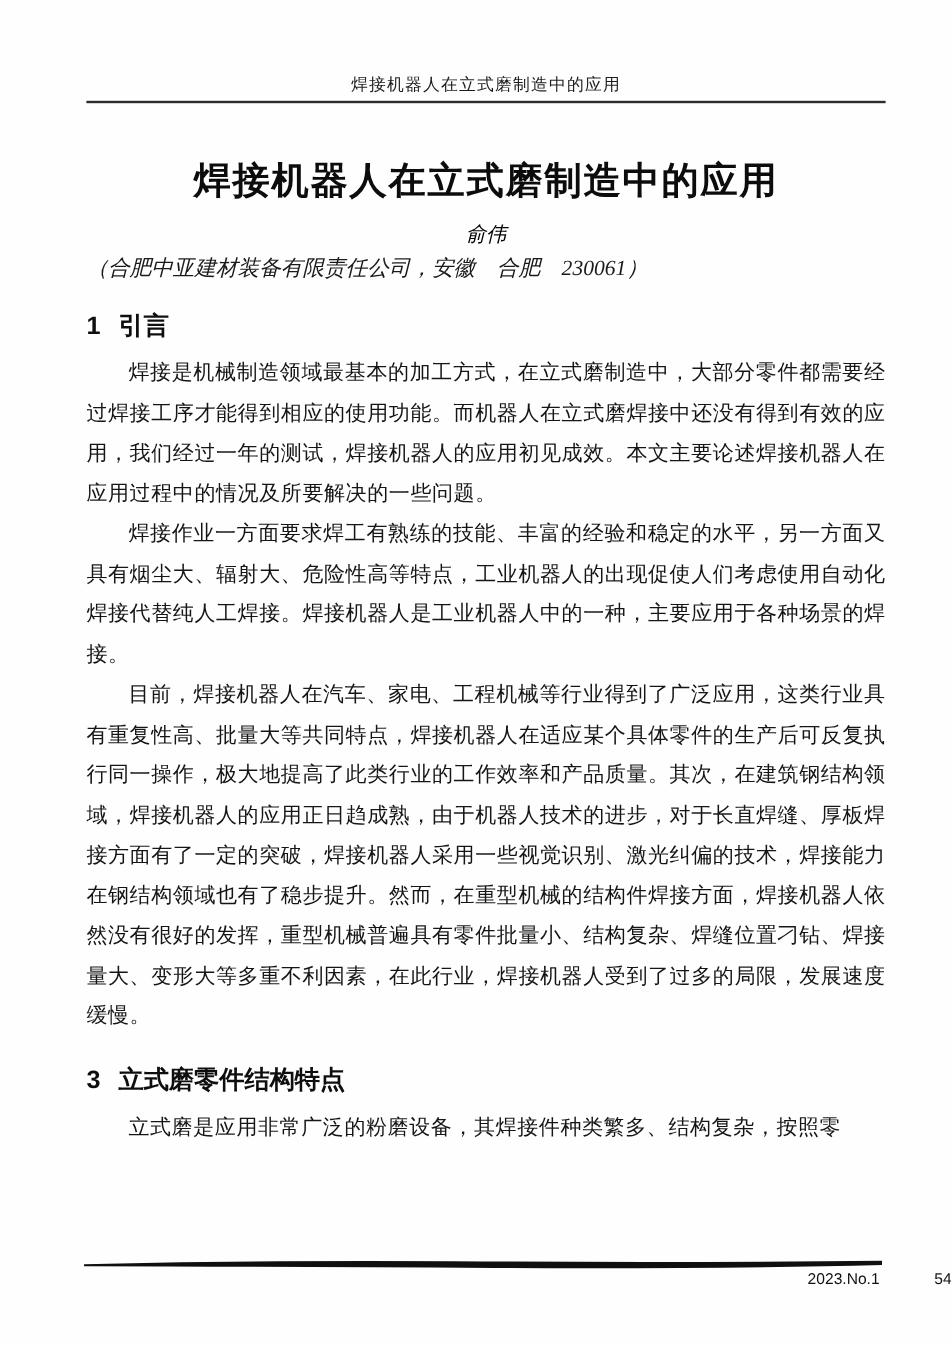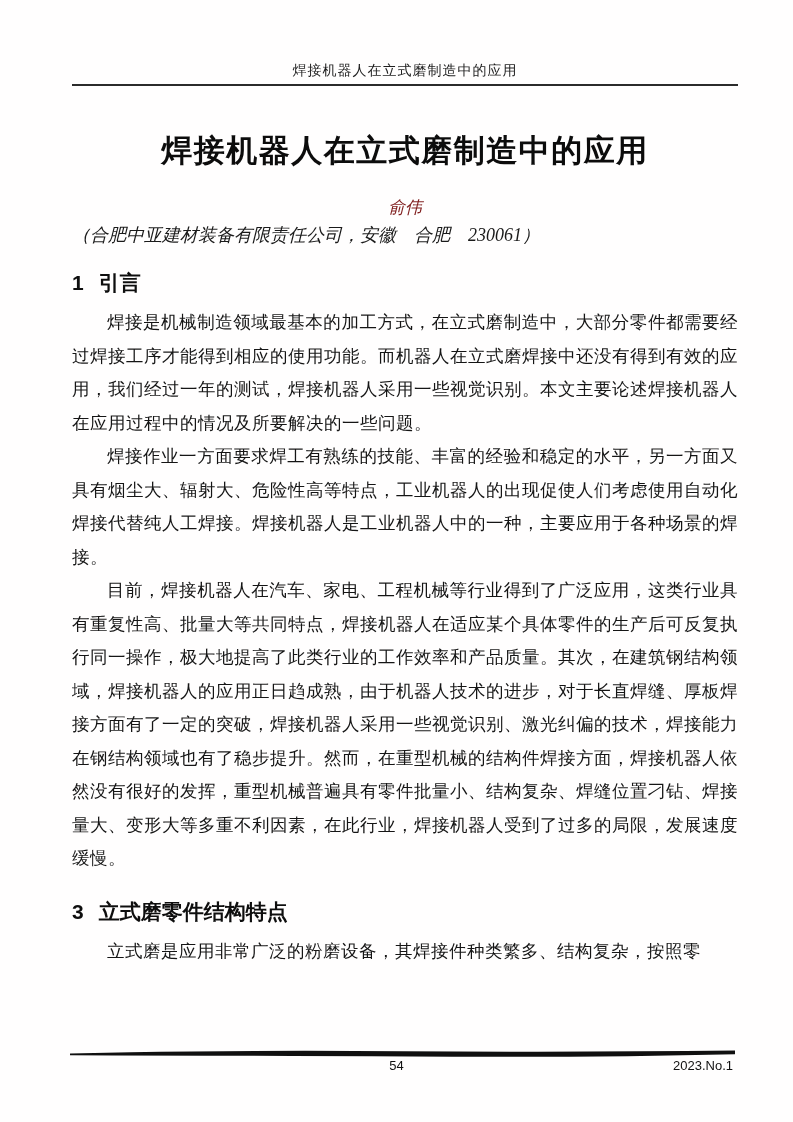--- a/index.html
+++ b/index.html
@@ -35,25 +35,25 @@
   .article-title {
     margin-top: 44px;
     text-align: center;
     font-family: "Liberation Sans", sans-serif;
     font-weight: 700;
     font-size: 31px;
     letter-spacing: 1.5px;
     color: #0c0c0c;
   }
   .author-name {
-    margin-top: 24px;
+    margin-top: 12px;
     text-align: center;
     font-style: italic;
     font-size: 17px;
-    color: #7f1d1d;
+    color: #000000;
   }
   .author-affiliation {
     margin-top: 4px;
     font-style: italic;
     font-size: 18px;
     color: #1a1a1a;
   }
 
   
   .section-heading {
@@ -80,21 +80,21 @@
     right: 58px;
     top: 1049px;
     height: 10px;
   }
   .footer-rule svg { display: block; width: 100%; height: 100%; }
   .footer-page-number {
     position: absolute;
     top: 1058px;
     left: 0;
     width: 100%;
-    text-align: center;
+    text-align: right;
     font-family: "Liberation Sans", sans-serif;
     font-size: 13px;
     color: #111;
   }
   .footer-issue {
     position: absolute;
     top: 1058px;
     right: 60px;
     font-family: "Liberation Sans", sans-serif;
     font-size: 13px;
@@ -110,21 +110,21 @@
     <div class="running-header-text">焊接机器人在立式磨制造中的应用</div>
     <div class="header-rule"></div>
 
     <h1 class="article-title">焊接机器人在立式磨制造中的应用</h1>
     <div class="author-name">俞伟</div>
     <div class="author-affiliation">（合肥中亚建材装备有限责任公司，安徽　合肥　230061）</div>
 
     <h2 class="section-heading">
       <span class="sec-num">1</span><span class="sec-title">引言</span>
     </h2>
-    <p class="body-para">焊接是机械制造领域最基本的加工方式，在立式磨制造中，大部分零件都需要经过焊接工序才能得到相应的使用功能。而机器人在立式磨焊接中还没有得到有效的应用，我们经过一年的测试，焊接机器人采用一些视觉识别。本文主要论述焊接机器人在应用过程中的情况及所要解决的一些问题。</p>
+    <p class="body-para">焊接是机械制造领域最基本的加工方式，在立式磨制造中，大部分零件都需要经过焊接工序才能得到相应的使用功能。而机器人在立式磨焊接中还没有得到有效的应用，我们经过一年的测试，焊接机器人的应用初见成效。本文主要论述焊接机器人在应用过程中的情况及所要解决的一些问题。</p>
 
     <p class="body-para">焊接作业一方面要求焊工有熟练的技能、丰富的经验和稳定的水平，另一方面又具有烟尘大、辐射大、危险性高等特点，工业机器人的出现促使人们考虑使用自动化焊接代替纯人工焊接。焊接机器人是工业机器人中的一种，主要应用于各种场景的焊接。</p>
     <p class="body-para">目前，焊接机器人在汽车、家电、工程机械等行业得到了广泛应用，这类行业具有重复性高、批量大等共同特点，焊接机器人在适应某个具体零件的生产后可反复执行同一操作，极大地提高了此类行业的工作效率和产品质量。其次，在建筑钢结构领域，焊接机器人的应用正日趋成熟，由于机器人技术的进步，对于长直焊缝、厚板焊接方面有了一定的突破，焊接机器人采用一些视觉识别、激光纠偏的技术，焊接能力在钢结构领域也有了稳步提升。然而，在重型机械的结构件焊接方面，焊接机器人依然没有很好的发挥，重型机械普遍具有零件批量小、结构复杂、焊缝位置刁钻、焊接量大、变形大等多重不利因素，在此行业，焊接机器人受到了过多的局限，发展速度缓慢。</p>
 
     <h2 class="section-heading">
       <span class="sec-num">3</span><span class="sec-title">立式磨零件结构特点</span>
     </h2>
     <p class="body-para">立式磨是应用非常广泛的粉磨设备，其焊接件种类繁多、结构复杂，按照零</p>
 
   </div>

